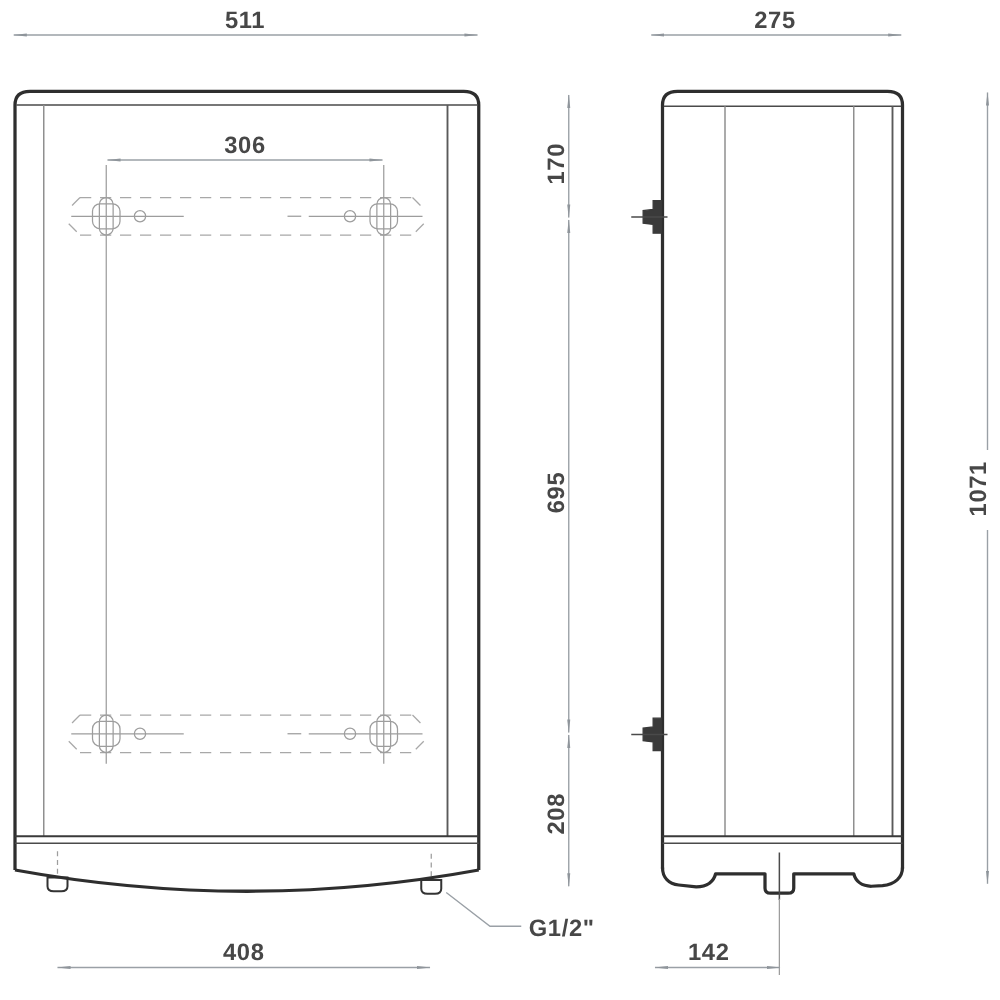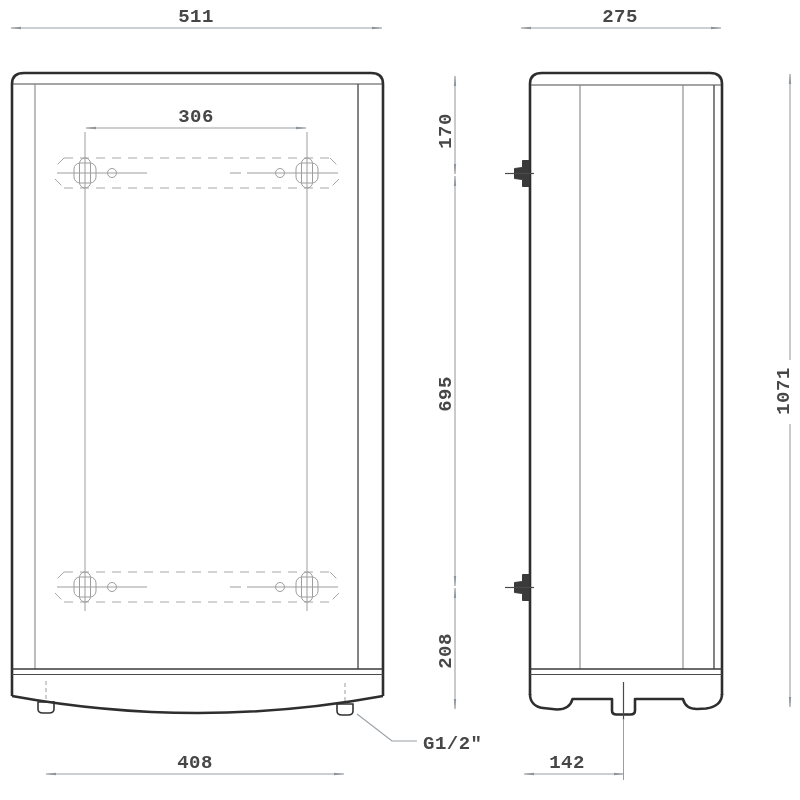--- a/index.html
+++ b/index.html
@@ -1,18 +1,18 @@
 <!DOCTYPE html>
 <html><head>
 <meta charset="utf-8">
 <style>
   html,body{margin:0;padding:0;background:#ffffff;}
   .canvas{
     position:relative;width:800px;height:800px;background:#ffffff;overflow:hidden;
-    font-family:Liberation Mono, monospace;
+    font-family:Liberation Sans, sans-serif;
   }
   svg{position:absolute;left:0;top:0;}
   .outline{stroke:#2e2e2e;stroke-width:2.6;fill:none;stroke-linejoin:round;}
   .seam{stroke:#3a3a3a;stroke-width:1.7;fill:none;}
   .seam2{stroke:#4a4a4a;stroke-width:1.2;fill:none;}
   .panel{stroke:#8f8f8f;stroke-width:1.2;fill:none;}
   .paneld{stroke:#5a5a5a;stroke-width:1.5;fill:none;}
   .phantom{stroke:#a8a8a8;stroke-width:1;fill:none;stroke-dasharray:9 7;}
   .center{stroke:#9d9d9d;stroke-width:1;fill:none;}
   .dim{stroke:#9aa0a6;stroke-width:1.1;fill:none;}

